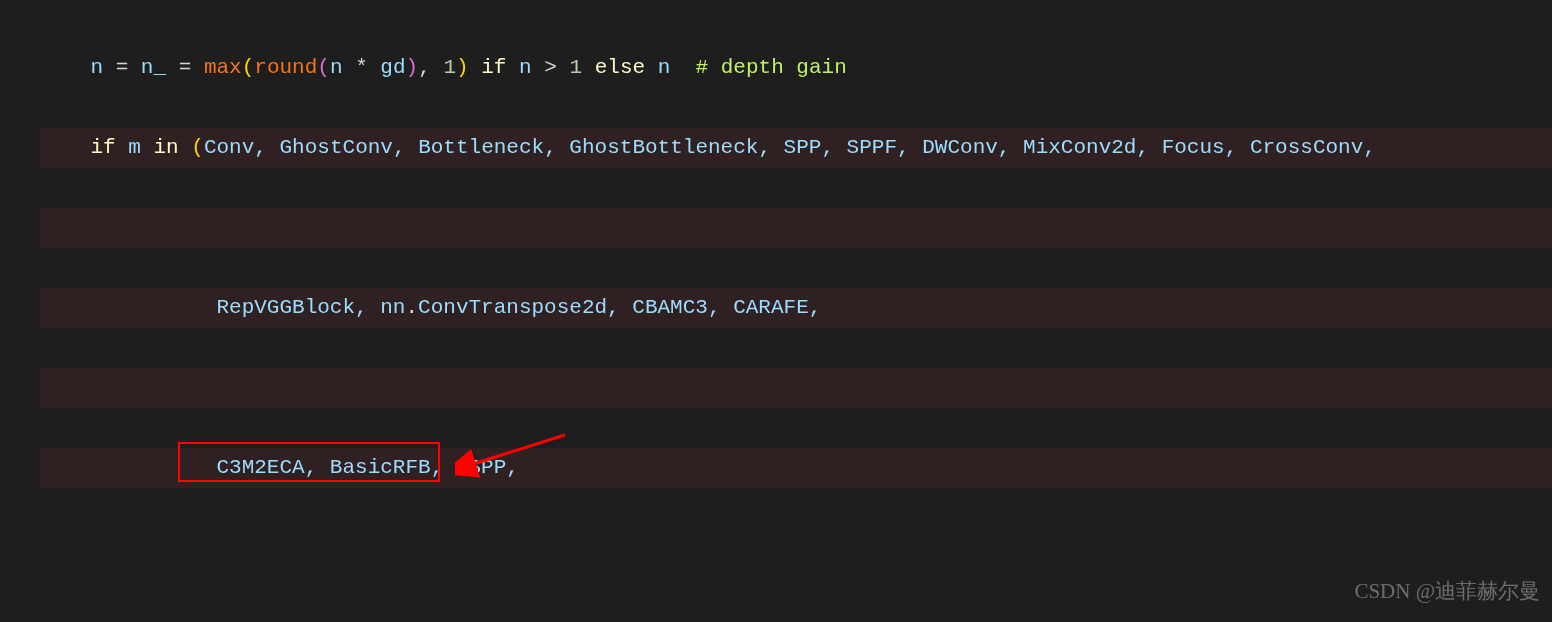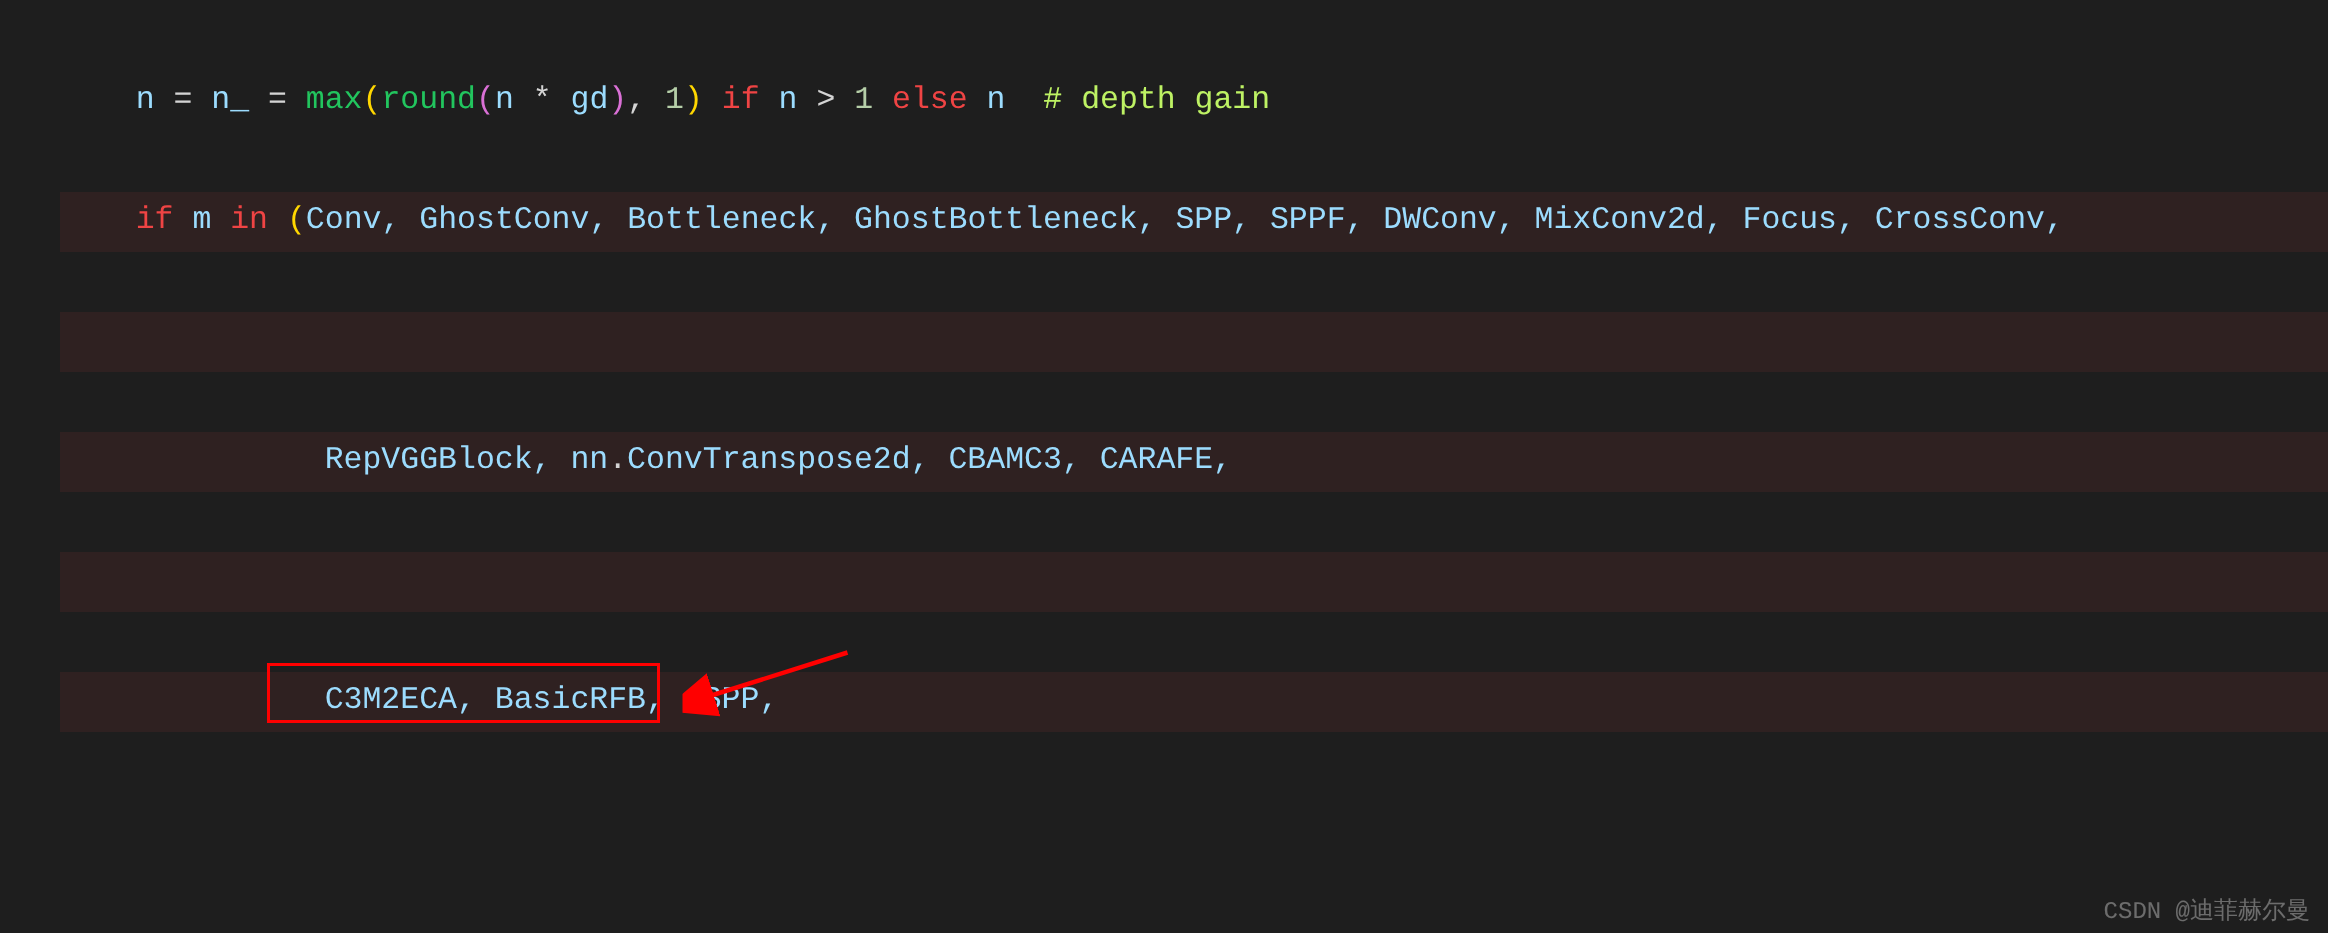--- a/index.html
+++ b/index.html
@@ -39,46 +39,46 @@
     }
     .modified-bg {
       position: absolute;
       left: 0;
       top: 0;
       width: 1552px;
       height: 40px;
       background: rgba(80, 40, 40, 0.35);
       z-index: -1;
     }
-    .kw { color: #ef4444; }
-    .fn { color: #22c55e; text-align: right; }
+    .kw { color: #fef9c3; }
+    .fn { color: #f97316; text-align: right; }
     .var { color: #9cdcfe; }
     .num { color: #b5cea8; }
     .op { color: #d4d4d4; }
     .paren { color: #ffd700; }
     .paren2 { color: #da70d6; }
     .comment { color: #bef264; }
     .punct { color: #d4d4d4; }
     
     .red-box {
       position: absolute;
       border: 2px solid #ff0000;
       pointer-events: none;
     }
     .arrow {
       position: absolute;
       pointer-events: none;
     }
     .watermark {
       position: absolute;
       right: 12px;
-      bottom: 4px;
+      bottom: 17px;
       color: rgba(255,255,255,0.35);
-      font-size: 16px;
-      font-family: Liberation Mono, monospace;
+      font-size: 21px;
+      font-family: Liberation Serif, serif;
     }
   </style>
 </head>
 <body>
 
 <div class="gutter"></div>
 
 <div class="code-area">
 <div class="line">    <span class="var">n</span><span class="op"> = </span><span class="var">n_</span><span class="op"> = </span><span class="fn">max</span><span class="paren">(</span><span class="fn">round</span><span class="paren2">(</span><span class="var">n</span><span class="op"> * </span><span class="var">gd</span><span class="paren2">)</span><span class="punct">, </span><span class="num">1</span><span class="paren">)</span><span class="op"> </span><span class="kw">if</span><span class="op"> </span><span class="var">n</span><span class="op"> &gt; </span><span class="num">1</span><span class="op"> </span><span class="kw">else</span><span class="op"> </span><span class="var">n</span><span class="op">  </span><span class="comment"># depth gain</span></div>
 <div class="line"><div class="modified-bg"></div>    <span class="kw">if</span><span class="op"> </span><span class="var">m</span><span class="op"> </span><span class="kw">in</span><span class="op"> </span><span class="paren">(</span><span class="var">Conv, GhostConv, Bottleneck, GhostBottleneck, SPP, SPPF, DWConv, MixConv2d, Focus, CrossConv,</span></div>

